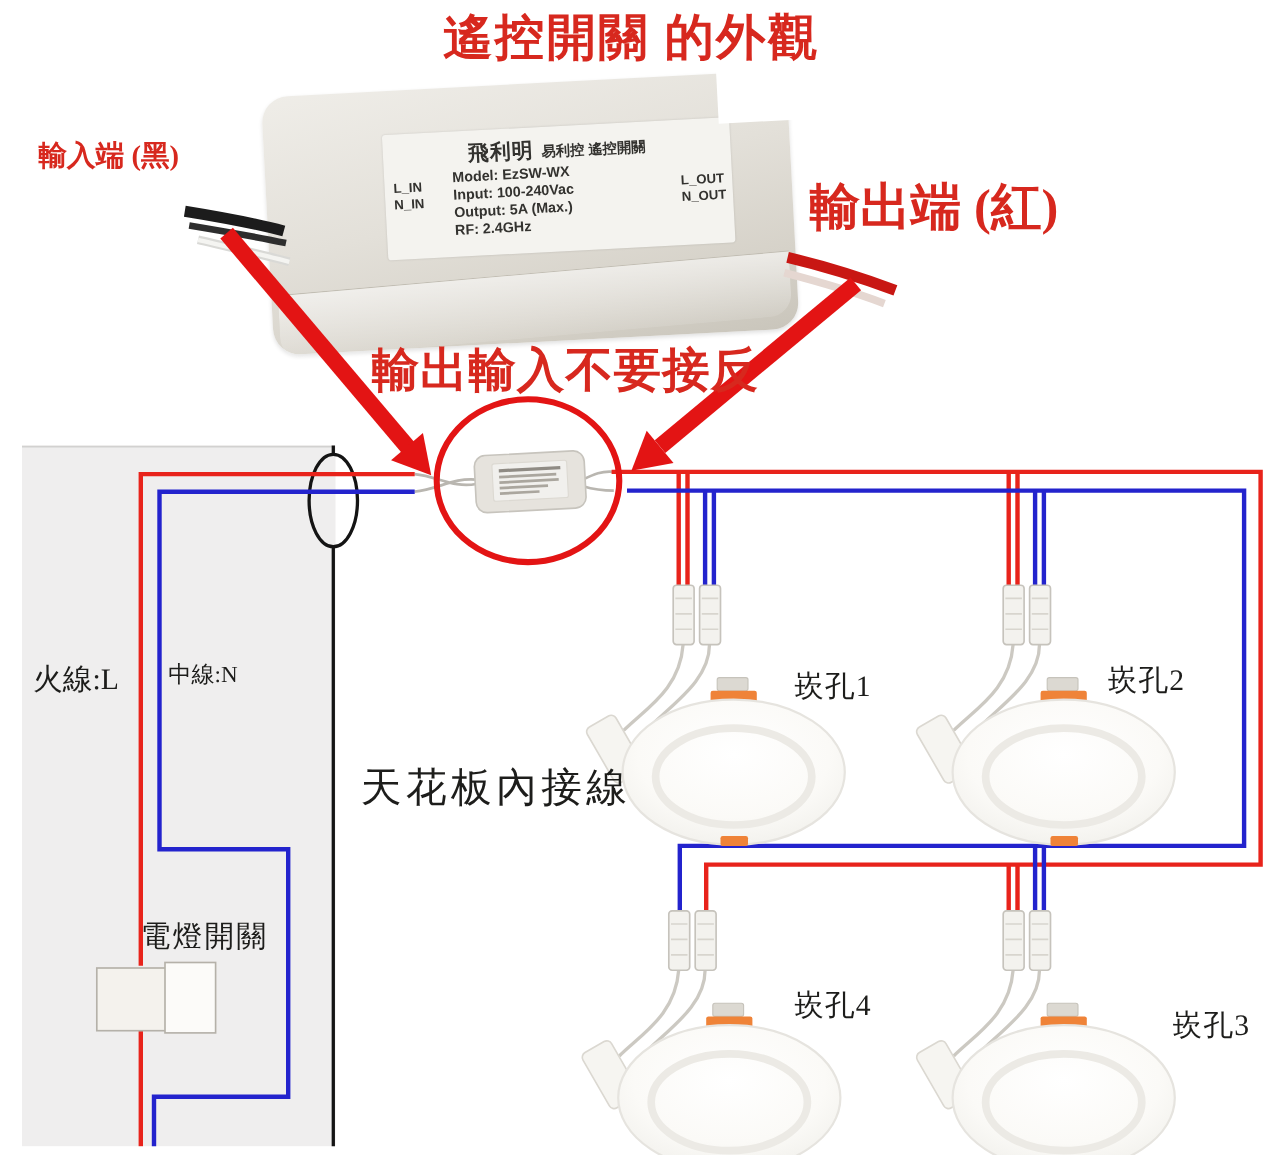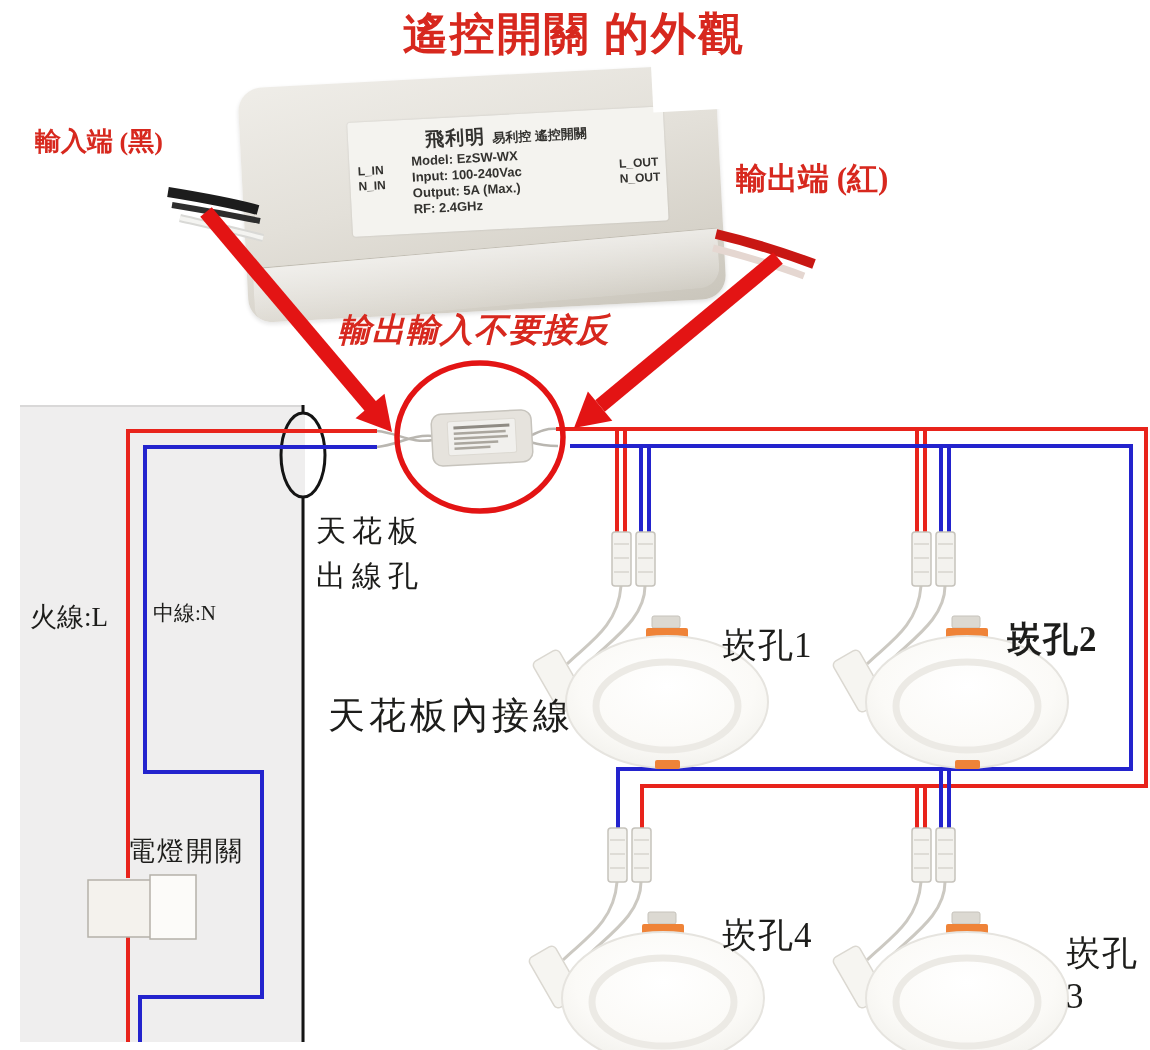--- a/index.html
+++ b/index.html
@@ -44,30 +44,30 @@
   .dl-head{position:absolute;left:0;right:0;top:8px;text-align:center;white-space:nowrap;}
   .dl-brand{font-size:19px;font-weight:bold;letter-spacing:1px;}
   .dl-series{font-size:13px;font-weight:bold;margin-left:7px;}
   .dl-left{position:absolute;left:8px;top:42px;font-size:12px;font-weight:bold;line-height:1.25;}
   .dl-center{position:absolute;left:62px;top:34px;width:200px;font-size:13px;font-weight:600;line-height:1.22;}
   .dl-right{position:absolute;right:6px;top:48px;font-size:12px;font-weight:bold;line-height:1.25;text-align:left;}
 
   
   .title{left:235px;top:4px;width:510px;text-align:right;font-size:45px;letter-spacing:2px;z-index:4;}
   .lbl-input{left:35px;top:124px;font-size:26px;z-index:4;}
-  .lbl-output{left:736px;top:158px;font-size:31px;z-index:4;}
-  .lbl-warning{left:338px;top:308px;font-size:33px;letter-spacing:1px;z-index:4;font-style:italic;}
+  .lbl-output{left:736px;top:158px;font-size:46px;z-index:4;}
+  .lbl-warning{left:338px;top:308px;font-size:43px;letter-spacing:1px;z-index:4;}
   .lbl-ceilhole{left:316px;top:508px;font-size:30px;line-height:1.5;letter-spacing:6px;z-index:4;}
   .lbl-live{left:30px;top:599px;font-size:27px;z-index:4;text-align:right;}
   .lbl-neutral{left:153px;top:599px;font-size:21px;z-index:4;}
   .lbl-innerwiring{left:328px;top:691px;font-size:37px;letter-spacing:4px;z-index:4;}
   .lbl-switch{left:128px;top:833px;font-size:27px;letter-spacing:2px;z-index:4;}
-  .lbl-light{font-size:35px;letter-spacing:1px;z-index:4;margin-top:16px;}
+  .lbl-light{font-size:27px;letter-spacing:1px;z-index:4;}
   .lbl-l1{left:722px;top:606px;}
-  .lbl-l2{left:1007px;top:600px;font-weight:bold;}
+  .lbl-l2{left:1007px;top:600px;}
   .lbl-l4{left:722px;top:896px;}
   .lbl-l3{left:1066px;top:914px;}
 
   
   .wirelayer{position:absolute;left:0;top:0;z-index:3;}
   .w-live{stroke:var(--live-red);stroke-width:4;fill:none;}
   .w-neu{stroke:var(--neutral-blue);stroke-width:4;fill:none;}
   .marker-stroke{stroke:var(--marker-red);fill:none;}
   .marker-fill{fill:var(--marker-red);}
 </style>
@@ -187,24 +187,20 @@
       <line class="marker-stroke" x1="778" y1="258" x2="600" y2="406" stroke-width="15"></line>
       <polygon class="marker-fill" points="574,428 587.9,391.6 612.3,420.8"></polygon>
     </g>
   </svg>
 
   <div class="abs title red-note">遙控開關 的外觀</div>
   <div class="abs lbl-input red-note">輸入端 (黑)</div>
   <div class="abs lbl-output red-note">輸出端 (紅)</div>
   <div class="abs lbl-warning red-note">輸出輸入不要接反</div>
 
-  <div class="abs lbl-ceilhole black-note">
-    <div>天花板</div>
-    <div>出線孔</div>
-  </div>
   <div class="abs lbl-live black-note">火線:L</div>
   <div class="abs lbl-neutral black-note">中線:N</div>
   <div class="abs lbl-innerwiring black-note">天花板內接線</div>
   <div class="abs lbl-switch black-note">電燈開關</div>
 
   <div class="abs lbl-light lbl-l1 black-note">崁孔1</div>
   <div class="abs lbl-light lbl-l2 black-note">崁孔2</div>
   <div class="abs lbl-light lbl-l3 black-note">崁孔3</div>
   <div class="abs lbl-light lbl-l4 black-note">崁孔4</div>
 

